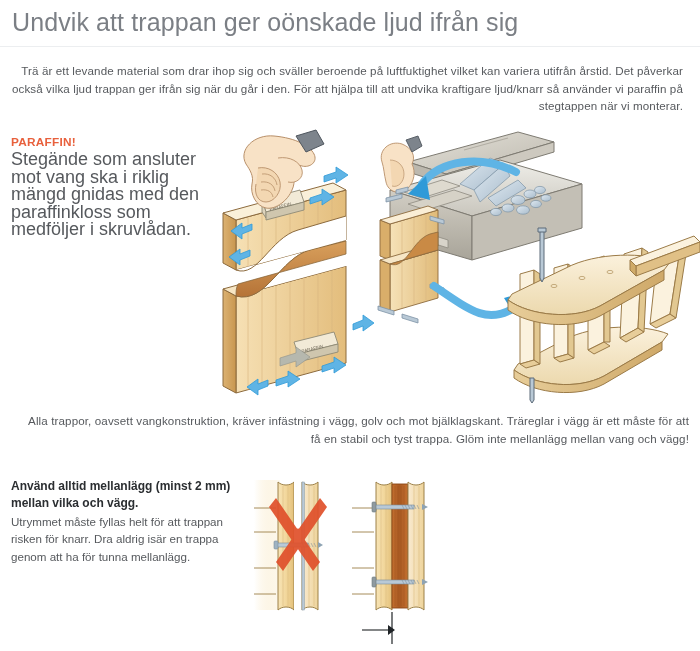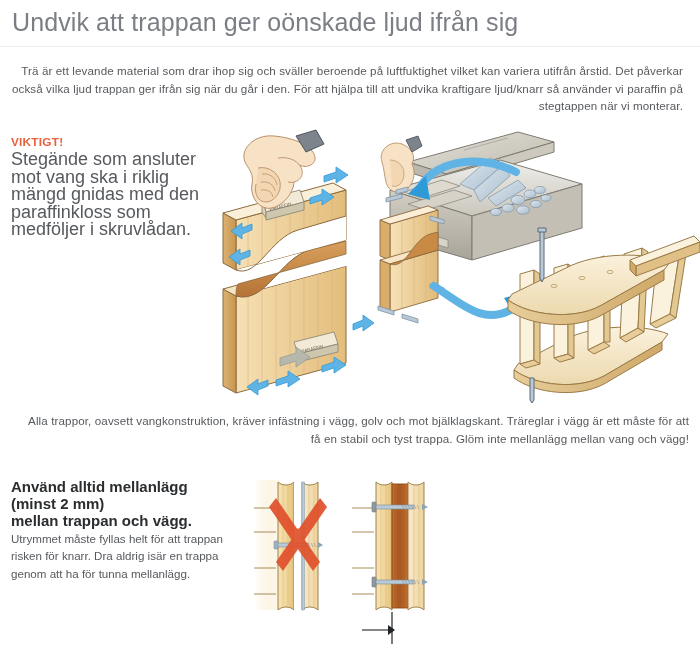--- a/index.html
+++ b/index.html
@@ -68,21 +68,21 @@
   }
 
   
   #mellanlagg-note {
     position: absolute;
     left: 11px; top: 478px;
     width: 225px;
   }
   .note-heading {
     color: #2b2e31;
-    font-size: 15px;
+    font-size: 12px;
     font-weight: bold;
     line-height: 17px;
     margin-bottom: 1px;
   }
   .note-body {
     color: #56595d;
     font-size: 11.6px;
     line-height: 17.4px;
   }
 
@@ -98,21 +98,21 @@
 <body>
 
 <div id="page">
 
   <div class="page-title">Undvik att trappan ger oönskade ljud ifrån sig</div>
   <div class="title-rule"></div>
 
   <div class="body-para" id="intro-paragraph">Trä är ett levande material som drar ihop sig och sväller beroende på luftfuktighet vilket kan variera utifrån årstid. Det påverkar också vilka ljud trappan ger ifrån sig när du går i den. För att hjälpa till att undvika kraftigare ljud/knarr så använder vi paraffin på stegtappen när vi monterar.</div>
 
   <div id="viktigt-callout">
-    <div class="viktigt-heading">VIKTIGT!</div>
+    <div class="viktigt-heading">PARAFFIN!</div>
     <div class="viktigt-body">Stegände som ansluter mot vang ska i riklig mängd gnidas med den paraffinkloss som medföljer i skruvlådan.</div>
   </div>
 
   <div class="illus" id="illustration-paraffin">
     <svg width="190" height="275" viewBox="0 0 190 275" xmlns="http://www.w3.org/2000/svg">
       <defs>
         <linearGradient id="woodA" x1="0" y1="0" x2="0" y2="1">
           <stop offset="0" stop-color="#f9ecd2"></stop>
             <stop offset="1" stop-color="#edd19a"></stop>
         </linearGradient>
@@ -375,21 +375,21 @@
       </g>
     </svg>
   </div>
 
   <div class="body-para" id="attachment-paragraph">Alla trappor, oavsett vangkonstruktion, kräver infästning i vägg, golv och mot bjälklagskant. Träreglar i vägg är ett måste för att få en stabil och tyst trappa. Glöm inte mellanlägg mellan vang och vägg!</div>
 
   <div id="mellanlagg-note">
     <div class="note-heading">
       <span>Använd alltid mellanlägg (minst 2 mm)</span>
       <br>
-      <span>mellan trappan och vägg.</span>
+      <span>mellan vilka och vägg.</span>
     </div>
     <div class="note-body">Utrymmet måste fyllas helt för att trappan risken för knarr. Dra aldrig isär en trappa genom att ha för tunna mellanlägg.</div>
   </div>
 
   <div class="illus" id="illustration-wallgap">
     <svg width="210" height="175" viewBox="0 0 210 175" xmlns="http://www.w3.org/2000/svg">
       <defs>
         <linearGradient id="studG" x1="0" y1="0" x2="1" y2="0">
           <stop offset="0" stop-color="#f7e4b6"></stop>
             <stop offset="0.5" stop-color="#f2d79c"></stop>

